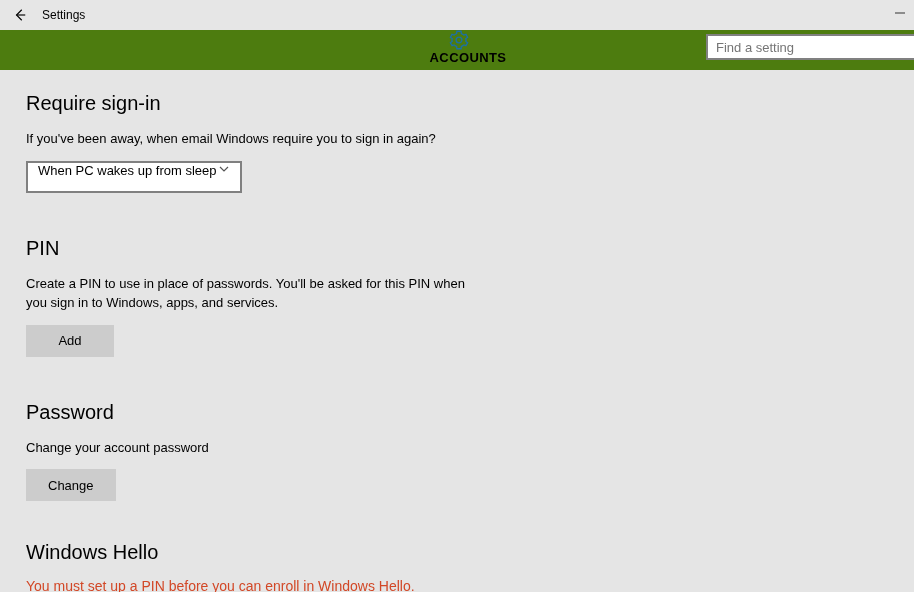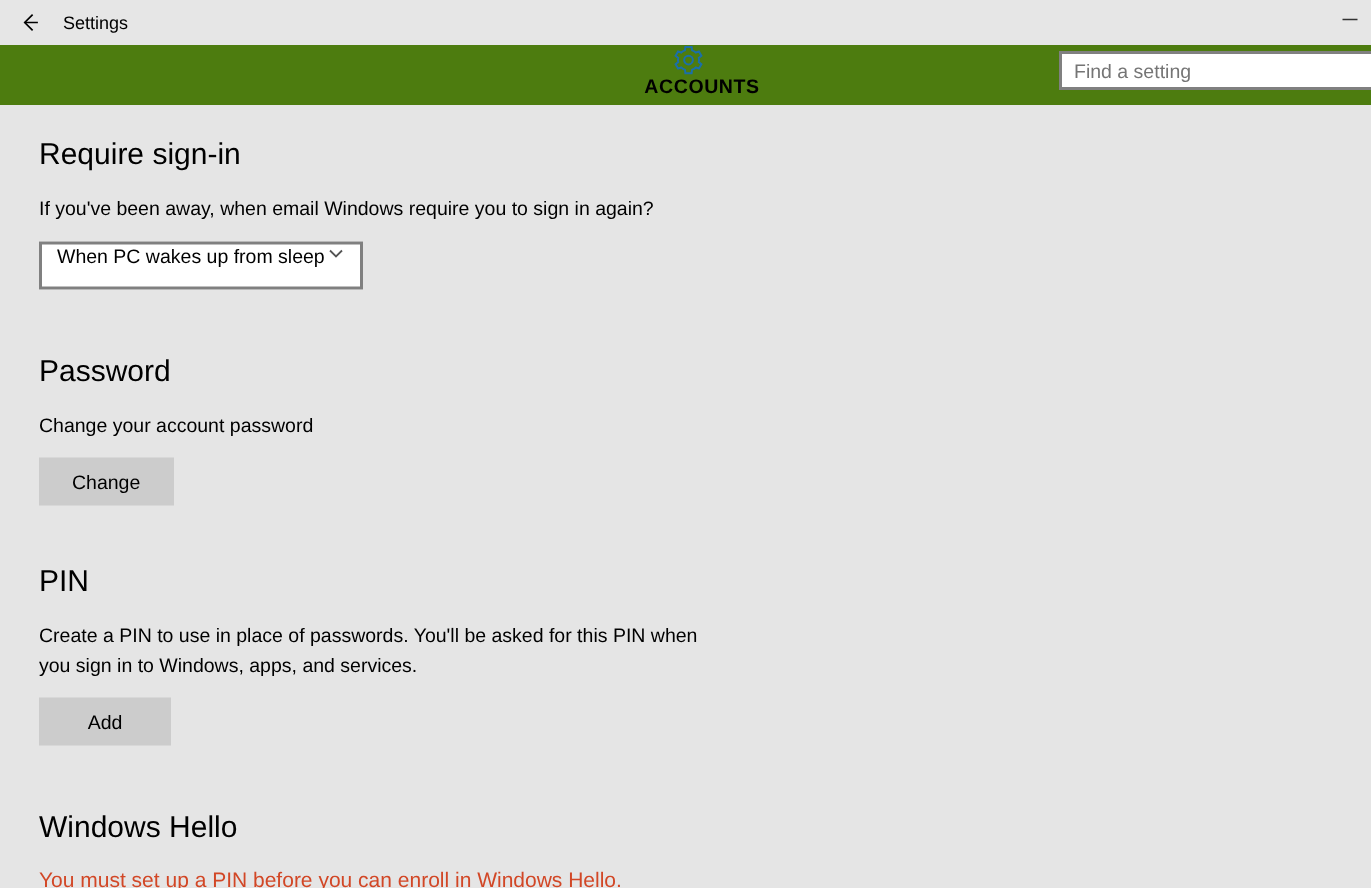--- a/index.html
+++ b/index.html
@@ -205,31 +205,31 @@
       <h2 class="section-title">Require sign-in</h2>
       <p class="section-desc">If you've been away, when email Windows require you to sign in again?</p>
       <div class="dropdown">
         <span>When PC wakes up from sleep</span>
         <svg class="chevron" viewBox="0 0 12 12">
           <path d="M2 4 L6 8 L10 4" stroke="#555" stroke-width="1.2" fill="none"></path>
         </svg>
       </div>
     </div>
 
+    <div class="section">
+      <h2 class="section-title">PIN</h2>
+      <p class="section-desc">Create a PIN to use in place of passwords. You'll be asked for this PIN when you sign in to Windows, apps, and services.</p>
+      <button class="grey-btn">Add</button>
+    </div>
+
     <div class="section tight">
       <h2 class="section-title">Password</h2>
       <p class="section-desc">Change your account password</p>
       <button class="grey-btn">Change</button>
     </div>
 
     <div class="section">
-      <h2 class="section-title">PIN</h2>
-      <p class="section-desc">Create a PIN to use in place of passwords. You'll be asked for this PIN when you sign in to Windows, apps, and services.</p>
-      <button class="grey-btn">Add</button>
-    </div>
-
-    <div class="section">
       <h2 class="section-title">Windows Hello</h2>
       <p class="warning">You must set up a PIN before you can enroll in Windows Hello.</p>
     </div>
 
   </div>
 </div>
 
 </body></html>

